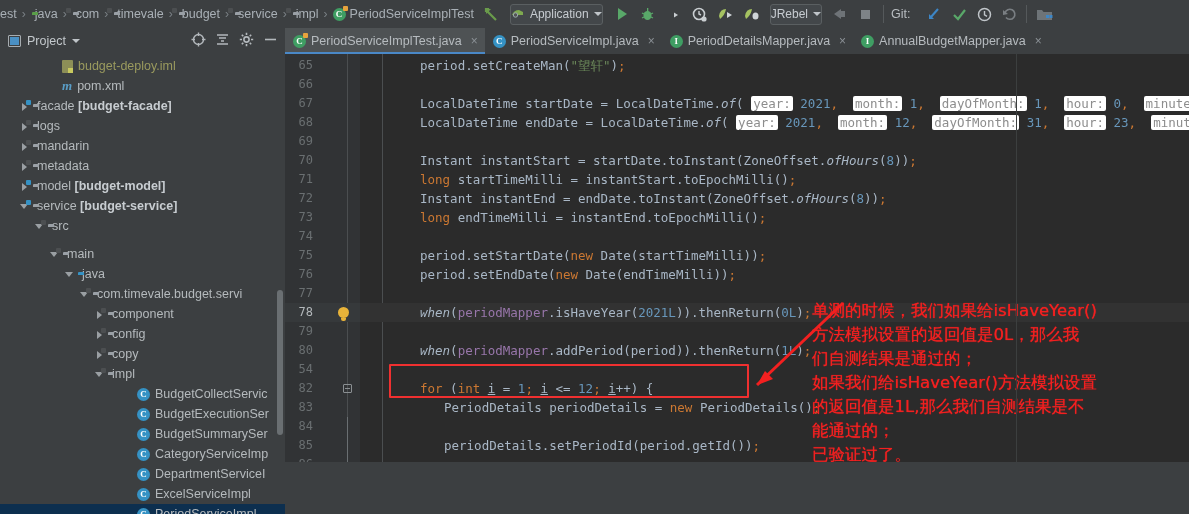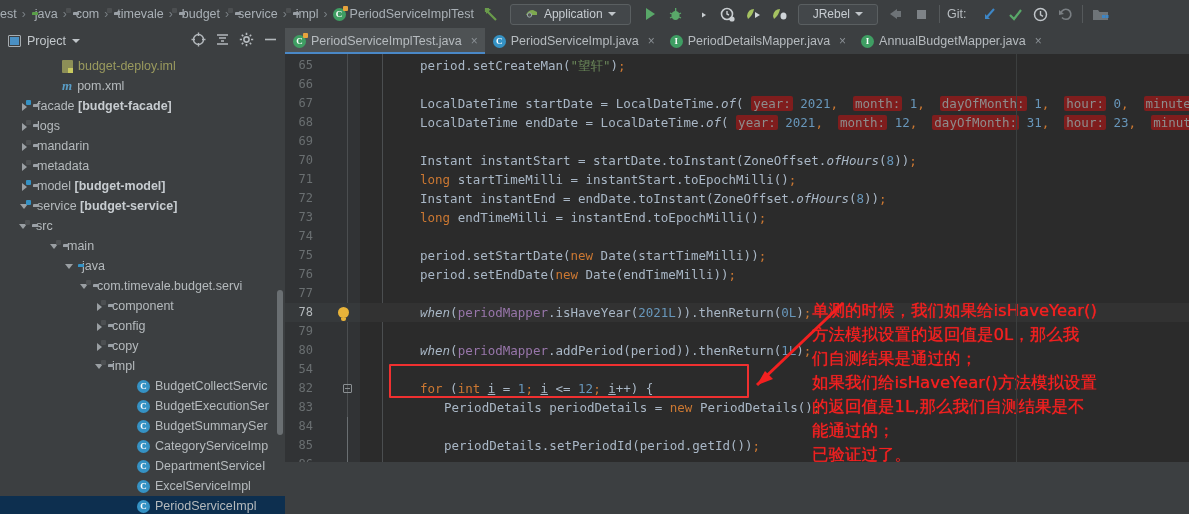--- a/index.html
+++ b/index.html
@@ -65,21 +65,21 @@
     content:""; position:absolute; right:-2px; top:-2px;
     width:5px; height:5px; background:#e8a33d; border-radius:1px;
   }
   .cls-ico.iface { background:#3f9e63; }
 
   .tb-sep { width:1px; height:18px; background:#55595b; margin:0 7px; }
 
   
   .runcfg {
     display:inline-flex; align-items:center; gap:5px;
-    height:21px; padding:0 14px;
+    height:21px; padding:0 0;
     border:1px solid #5a5f61; border-radius:3px;
     background:#43474a; color:#c7ccd1; font-size:12px;
   }
   .caret { width:0;height:0;border-left:4px solid transparent;border-right:4px solid transparent;border-top:4px solid #c0c5c9; }
   .tb-ico { width:20px; height:20px; display:inline-flex;align-items:center;justify-content:center;}
   .glabel { color:#b9bec2; font-size:12.5px; margin-right:14px;}
 
   
   .twbar {
     position:absolute; left:0; top:28px; width:285px; height:26px;
@@ -172,21 +172,21 @@
   .cline { position:absolute; left:35px; height:19px; line-height:19px; }
   .code-hl-row {
     position:absolute; left:0; right:0; height:19px; background:#323232;
   }
   .kw { color:#cc7832; }
   .str { color:#6a8759; }
   .num { color:#6897bb; }
   .stat { color:#9876aa; }
   .ital { font-style:italic; color:#a9b7c6; }
   .param {
-    background:#7f1d1d; color:#8d8d8d; border-radius:2px; padding:0 2px;
+    background:#ffffff; color:#8d8d8d; border-radius:2px; padding:0 2px;
     font-style:normal;
   }
 
   .bulb {
     position:absolute; width:11px;height:11px;border-radius:50%;
     background:#e8b339;
   }
   .bulb::after{
     content:"";position:absolute;left:3px;bottom:-3px;width:5px;height:3px;
     background:#e8b339;border-radius:0 0 2px 2px;
@@ -464,26 +464,26 @@
       <div class="row" style="padding-left: 19px;">
         <span class="arrow r"></span>
         <span class="ico"><span class="folder"><span class="badge" style="background: rgb(53, 146, 196);"></span></span></span>
         <span class="rname">model <b>[budget-model]</b></span>
       </div>
       <div class="row" style="padding-left: 19px;">
         <span class="arrow d"></span>
         <span class="ico"><span class="folder"><span class="badge" style="background: rgb(53, 146, 196);"></span></span></span>
         <span class="rname">service <b>[budget-service]</b></span>
       </div>
-      <div class="row" style="padding-left: 18px; align-items: center;">
+      <div class="row" style="padding-left: 34px; align-items: center;">
         <span class="arrow d"></span>
         <span class="ico"><span class="folder"><span class="badge"></span></span></span>
         <span class="rname">src</span>
       </div>
-      <div class="row" style="padding-left: 49px;">
+      <div class="row" style="padding-left: 49px; margin-top: 8px;">
         <span class="arrow d"></span>
         <span class="ico"><span class="folder"><span class="badge"></span></span></span>
         <span class="rname">main</span>
       </div>
       <div class="row" style="padding-left: 64px;">
         <span class="arrow d"></span>
         <span class="ico"><span class="folder blue"></span></span>
         <span class="rname">java</span>
       </div>
       <div class="row" style="padding-left: 79px;">

